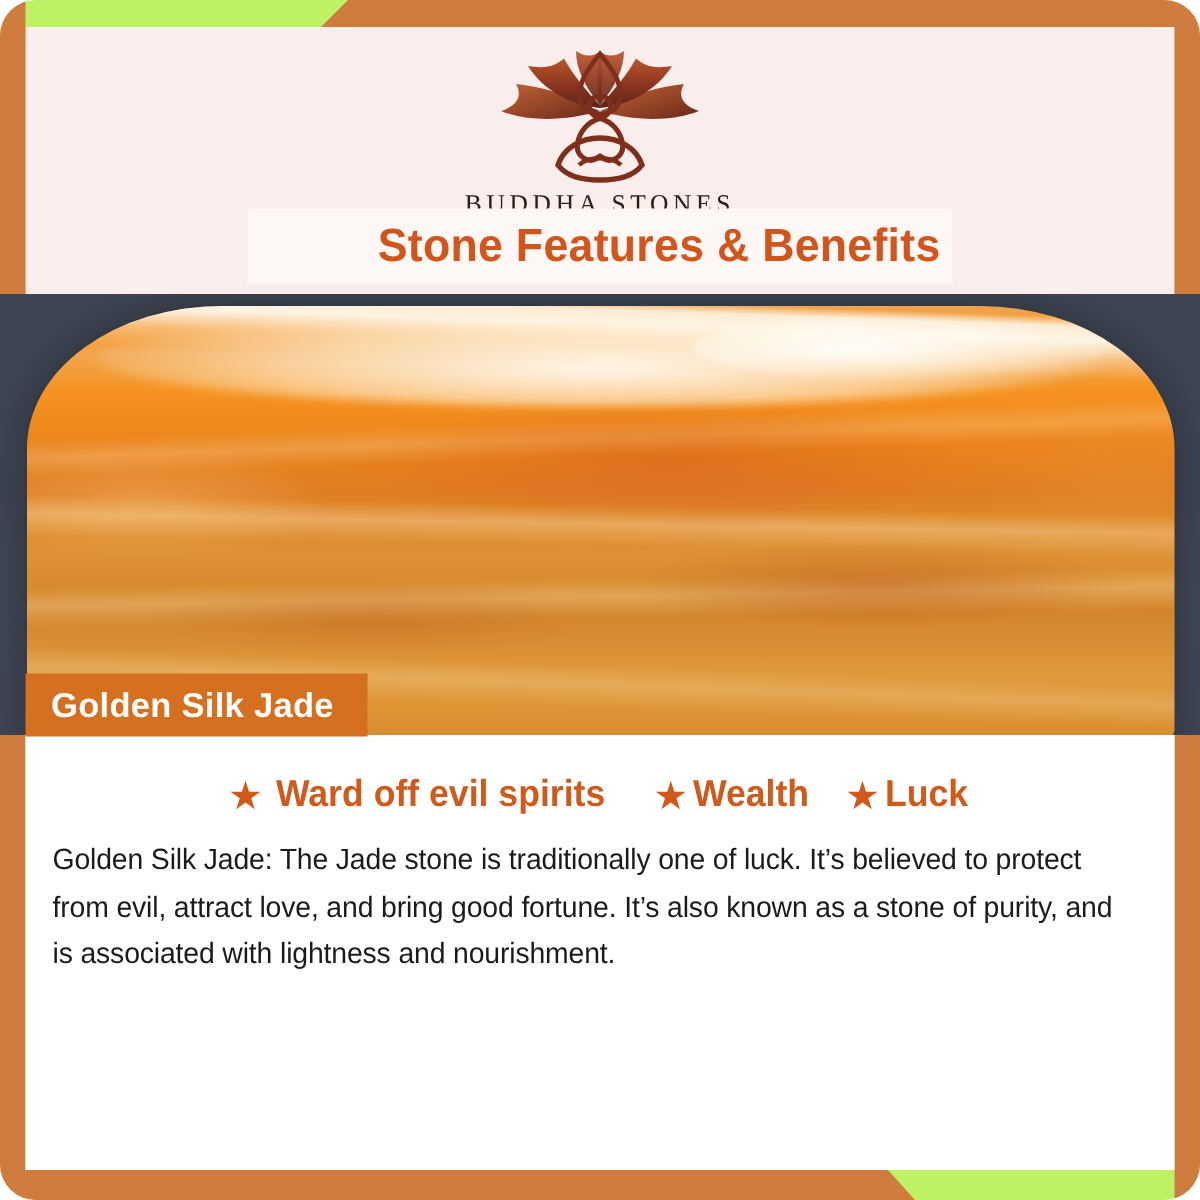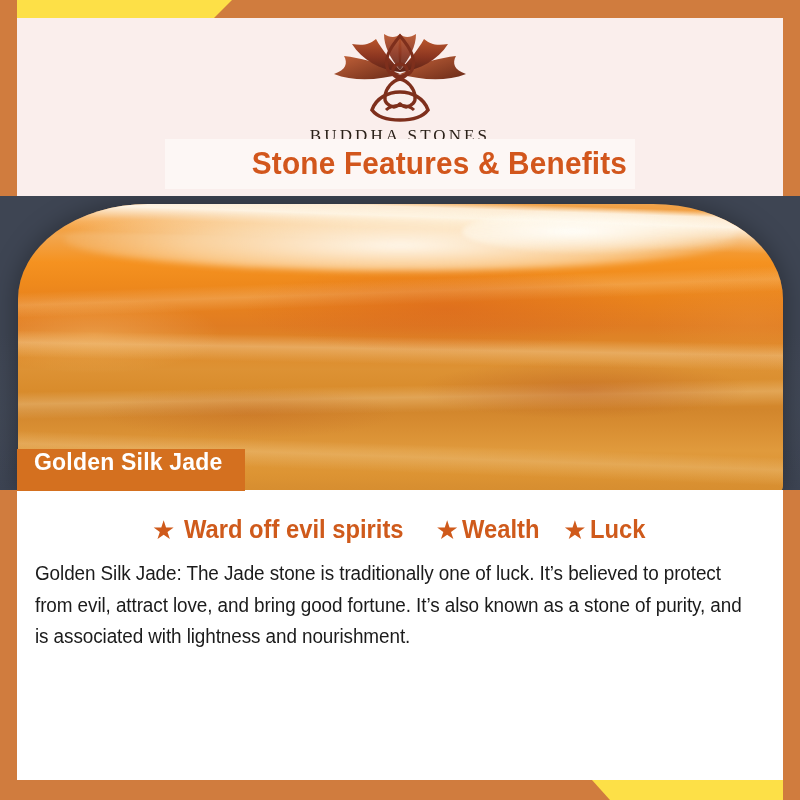--- a/index.html
+++ b/index.html
@@ -11,22 +11,23 @@
     height: 800px;
     overflow: hidden;
     font-family: "Liberation Sans", sans-serif;
     background: #ffffff;
   }
 
   #poster {
     position: relative;
     width: 800px;
     height: 800px;
-    background: #fde047;
+    background: #bef264;
     overflow: hidden;
+    border-radius: 24px;
   }
 
   
   .frame-top {
     position: absolute;
     top: 0; left: 0;
     width: 800px; height: 18px;
     background: #d07c3e;
     clip-path: polygon(232px 0, 800px 0, 800px 18px, 214px 18px);
   }
@@ -199,21 +200,21 @@
   }
 
   
   .stone-label {
     position: absolute;
     left: 17px;
     top: 449px;
     height: 42px;
     padding: 0 22px 0 17px;
     display: flex;
-    align-items: flex-start;
+    align-items: center;
     background: #d4701f;
     z-index: 5;
   }
   .stone-label-text {
     color: #ffffff;
     font-size: 23px;
     font-weight: 700;
     letter-spacing: 0.2px;
     font-family: "Liberation Sans", sans-serif;
     white-space: nowrap;

